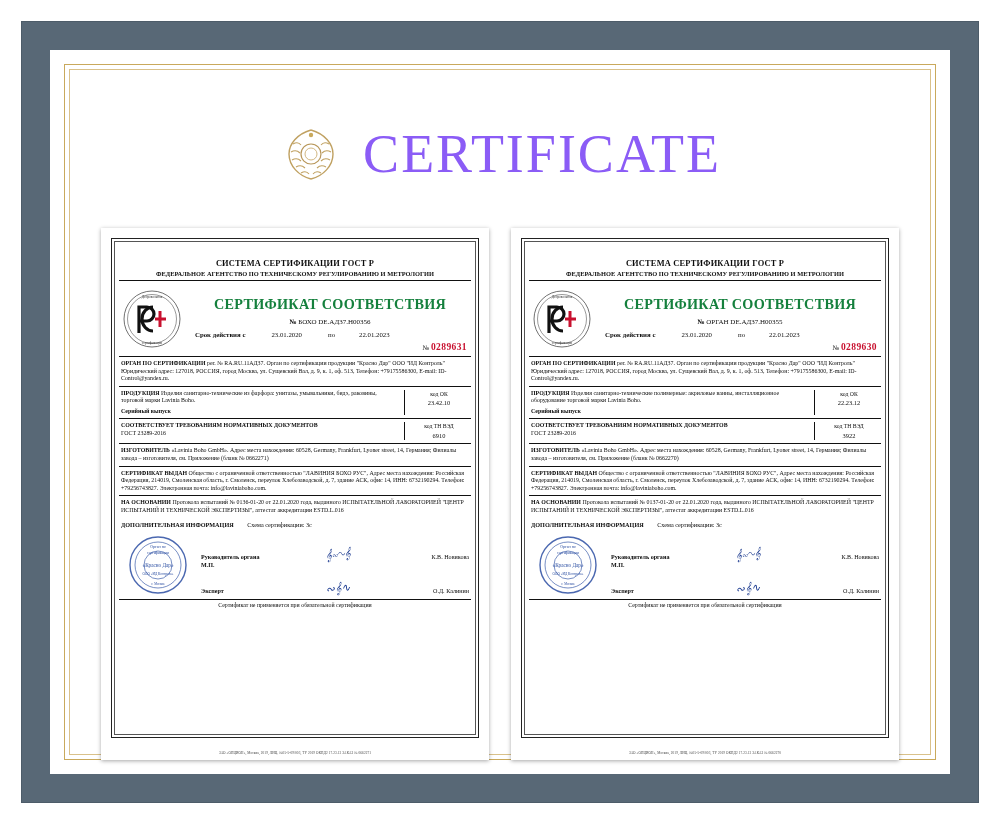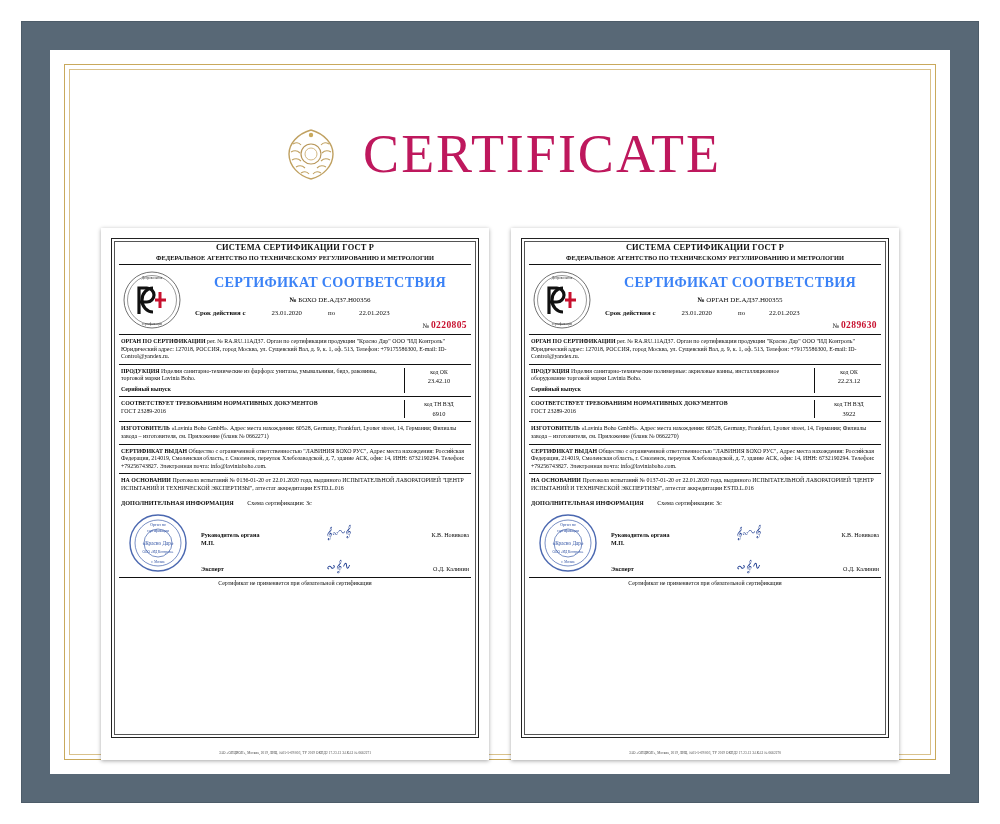--- a/index.html
+++ b/index.html
@@ -82,21 +82,21 @@
     width: 64px;
     height: 64px;
     position: relative;
     flex: 0 0 auto;
   }
   .crest svg { display: block; }
   .cert-title {
     font-family: "Liberation Serif", serif;
     font-size: 54px;
     letter-spacing: 2px;
-    color: #be185d;
+    color: #8b5cf6;
     font-weight: 400;
     line-height: 1;
     white-space: nowrap;
   }
 
   
   .certs {
     display: flex;
     justify-content: center;
     gap: 22px;
@@ -113,21 +113,21 @@
     padding: 6px;
   }
   .cert-inner {
     position: absolute;
     left: 10px;
     top: 10px;
     right: 10px;
     bottom: 22px;
     border: 1px solid #222;
     box-sizing: border-box;
-    padding: 2px 7px 0 7px;
+    padding: 18px 7px 0 7px;
     font-family: "Liberation Serif", serif;
     color: #0d0d0d;
   }
   .cert-inner::before {
     content: "";
     position: absolute;
     left: 2px; top: 2px; right: 2px; bottom: 2px;
     border: 1px solid #555;
     pointer-events: none;
   }
@@ -165,22 +165,22 @@
 
   .mid-right {
     flex: 1 1 auto;
     padding-left: 4px;
   }
   .cert-main-title {
     text-align: center;
     font-weight: bold;
     font-size: 14.2px;
     letter-spacing: .3px;
-    color: #3b82f6;
-    margin-top: 4px;
+    color: #15803d;
+    margin-top: 10px;
   }
   .num-line {
     text-align: center;
     font-size: 7px;
     margin-top: 5px;
   }
   .num-line b { font-weight: bold; }
   .valid-line {
     display: flex;
     align-items: center;
@@ -355,21 +355,21 @@
                     <span>БОХО DE.АД37.Н00356</span>
                   </div>
                   <div class="valid-line">
                     <span class="lbl">Срок действия с</span>
                     <span class="v1">23.01.2020</span>
                     <span class="po">по</span>
                     <span class="v2">22.01.2023</span>
                   </div>
                   <div class="blank-num">
                     <span>№</span>
-                    <span class="red">0220805</span>
+                    <span class="red">0289631</span>
                   </div>
                 </div>
               </div>
 
               <div class="sect">
                 <b>ОРГАН ПО СЕРТИФИКАЦИИ</b>
                 <span>рег. № RA.RU.11АД37. Орган по сертификации продукции "Красно Дар" ООО "ИД Контроль" Юридический адрес: 127018, РОССИЯ, город Москва, ул. Сущевский Вал, д. 9, к. 1, оф. 513, Телефон: +79175586300, E-mail: ID-Control@yandex.ru.</span>
               </div>
 
               <div class="sect sect-flex">

